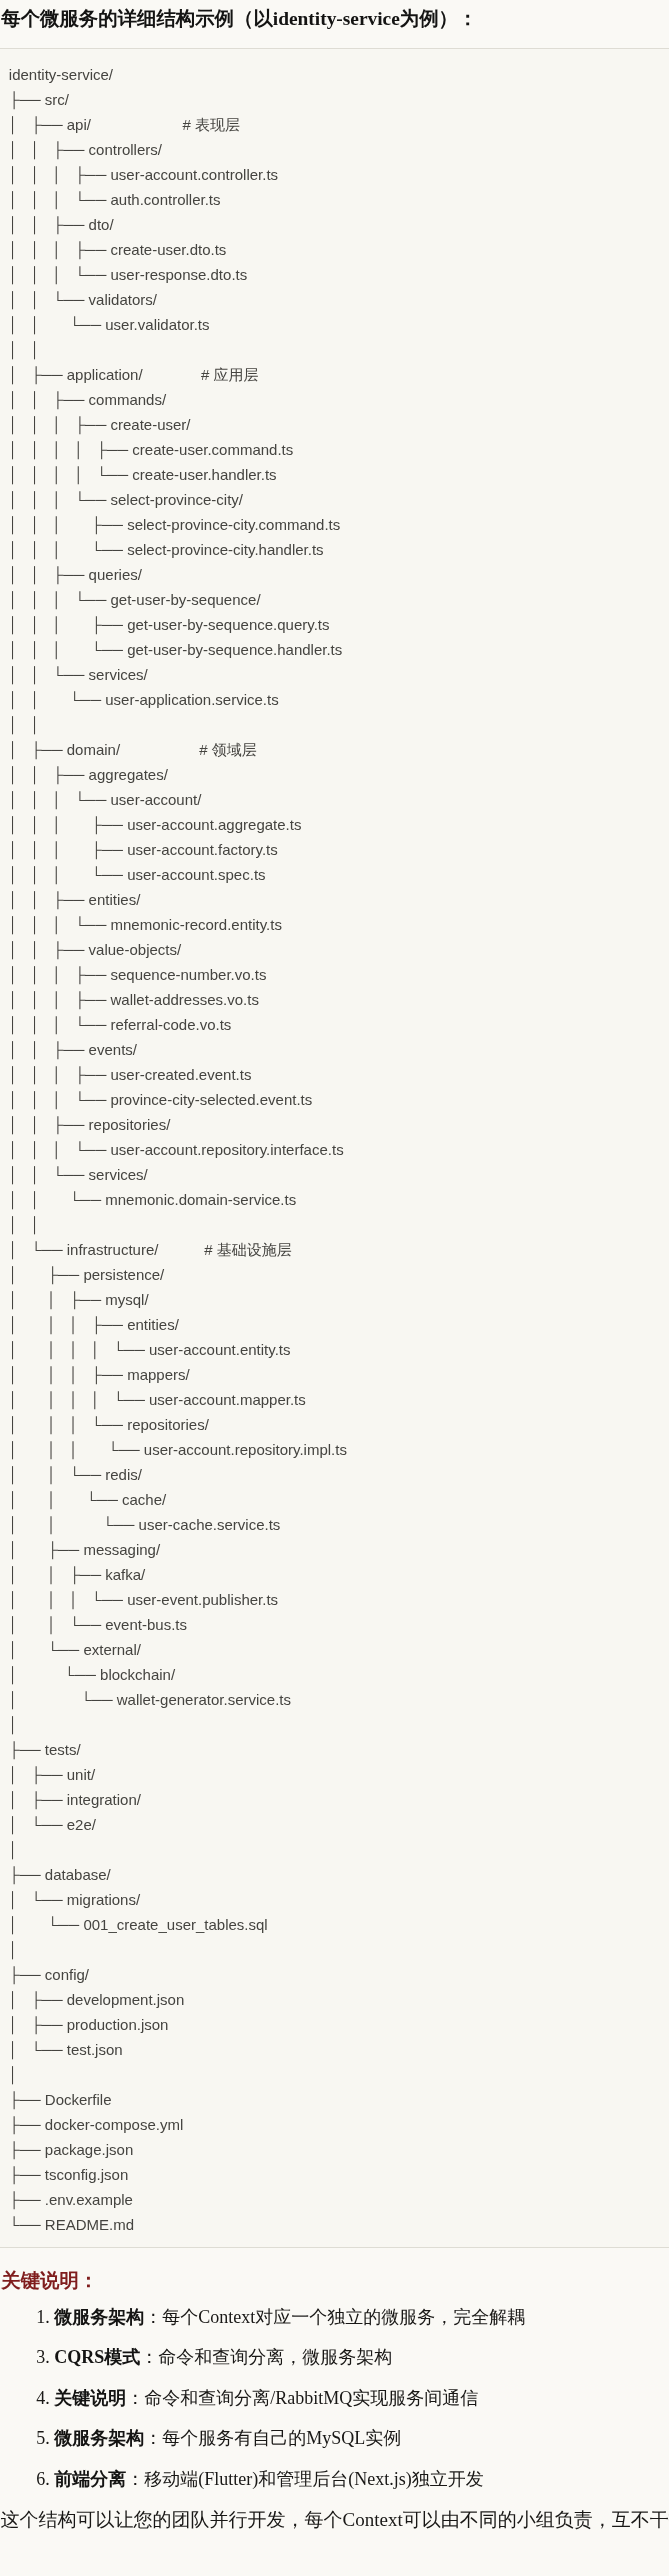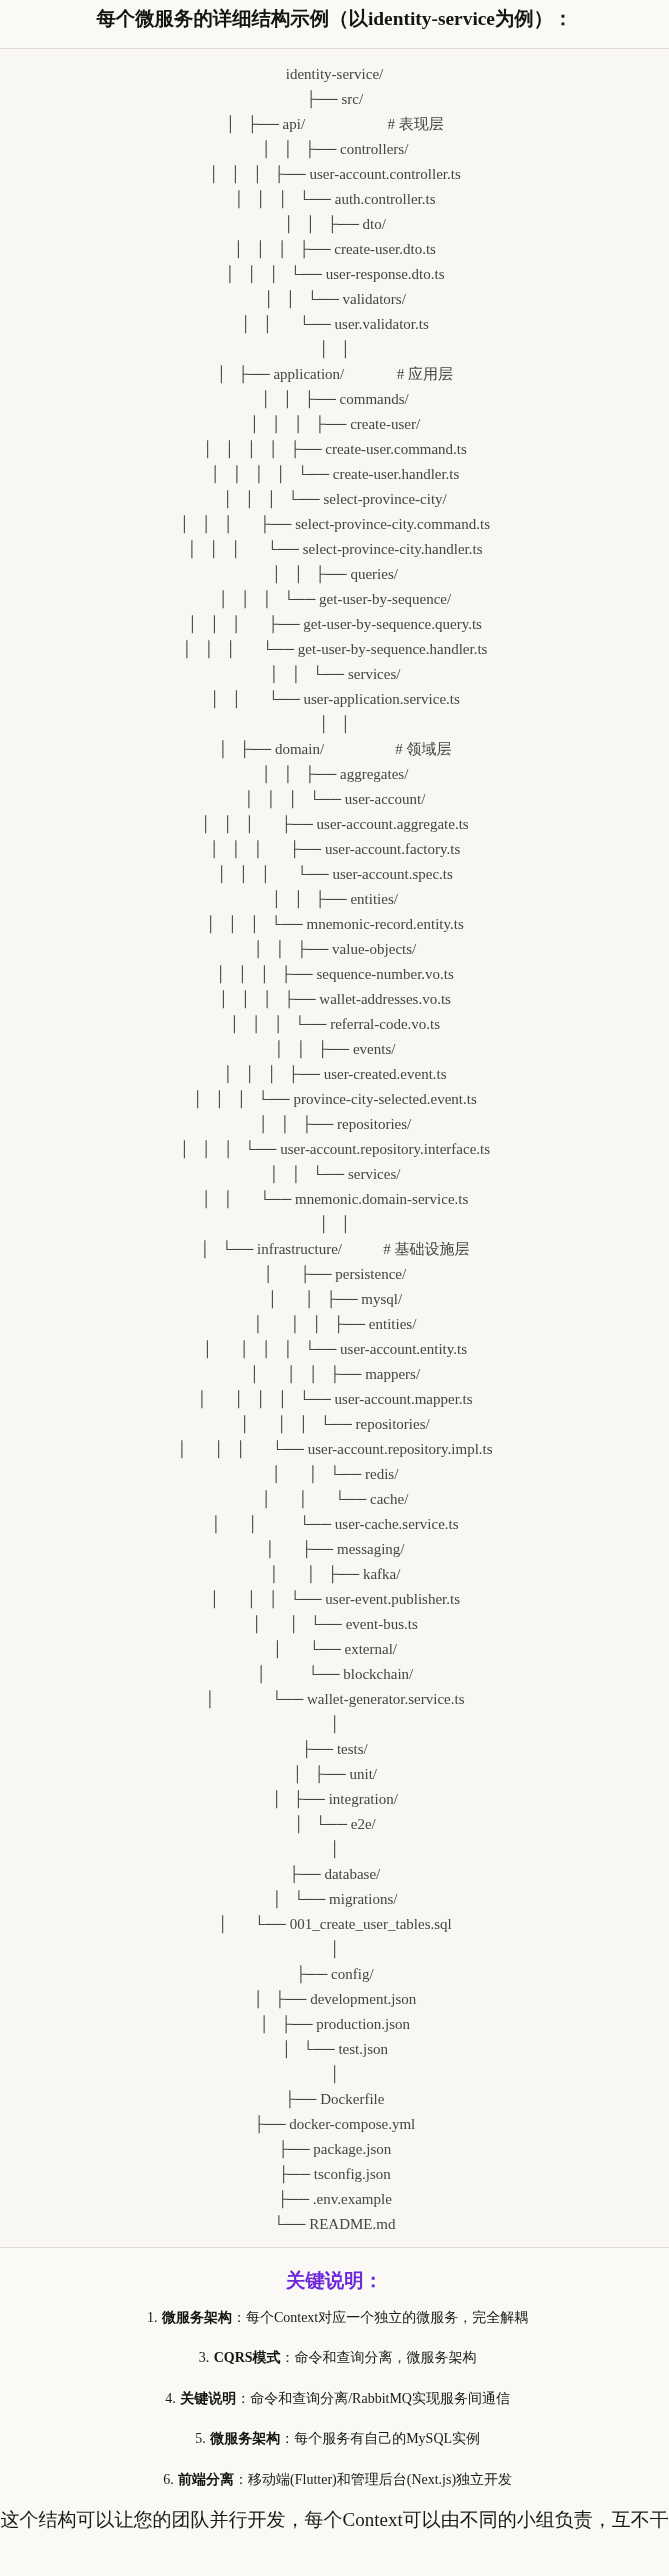--- a/index.html
+++ b/index.html
@@ -9,62 +9,62 @@
   body {
     width: 669px;
     height: 2576px;
     overflow: hidden;
     background: #FAF9F5;
     color: #191816;
     font-family: "Liberation Serif", "DejaVu Serif", serif;
   }
   .doc {
     width: 669px;
-    text-align: center;
   }
   h1.page-title {
     margin: 5px 1.3px 0 1.3px;
     font-size: 19.4px;
     line-height: 28px;
     font-weight: bold;
     color: #141413;
   }
   .codeblock {
     margin-top: 15px;
     background: #F8F7F2;
     border-top: 1.3px solid #DEDCD4;
     border-bottom: 1.3px solid #DEDCD4;
     padding: 12.5px 8.8px 10px 8.8px;
     box-sizing: border-box;
   }
   .codeblock pre {
     margin: 0;
-    font-family: Liberation Serif, serif;
+    font-family: Liberation Sans, sans-serif;
     font-size: 15px;
     line-height: 25px;
     color: #454440;
     white-space: pre;
   }
   h2.section-heading {
     margin: 19px 1.3px 0 1.3px;
     font-size: 19.4px;
     line-height: 28px;
     font-weight: bold;
-    color: #6d28d9;
+    color: #7f1d1d;
   }
   .kp-list {
     margin: 10px 0 0 6.3px;
     padding: 0;
     list-style: none;
   }
   .kp-item {
-    font-size: 14px;
+    font-size: 18px;
     line-height: 25px;
     margin-bottom: 15.6px;
     white-space: nowrap;
+    margin-left: 30px;
   }
   .kp-item .num {
     margin-right: 4.4px;
   }
   .kp-item b {
     font-weight: bold;
     color: #141413;
   }
   p.closing {
     margin: 0;

